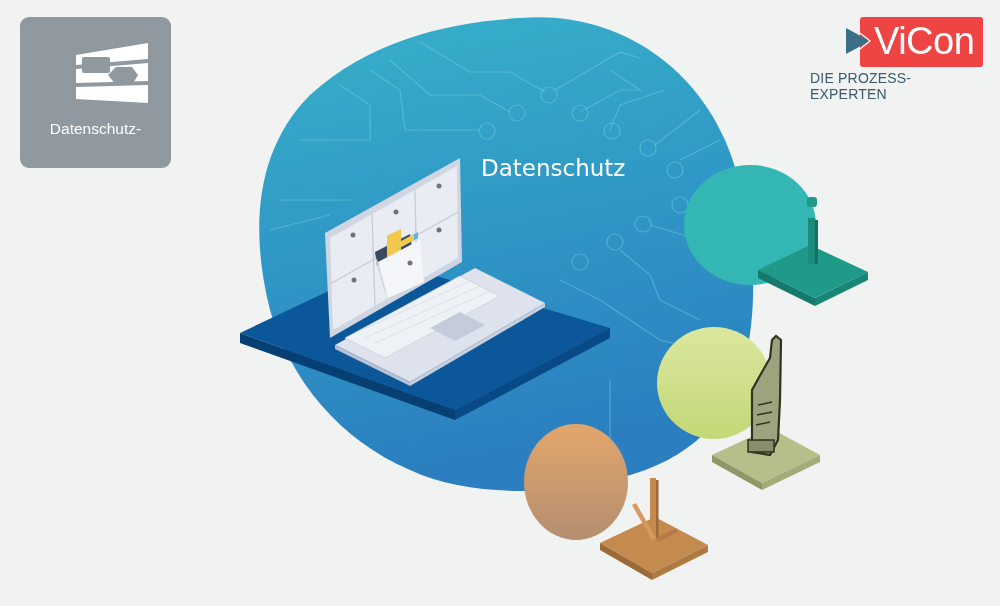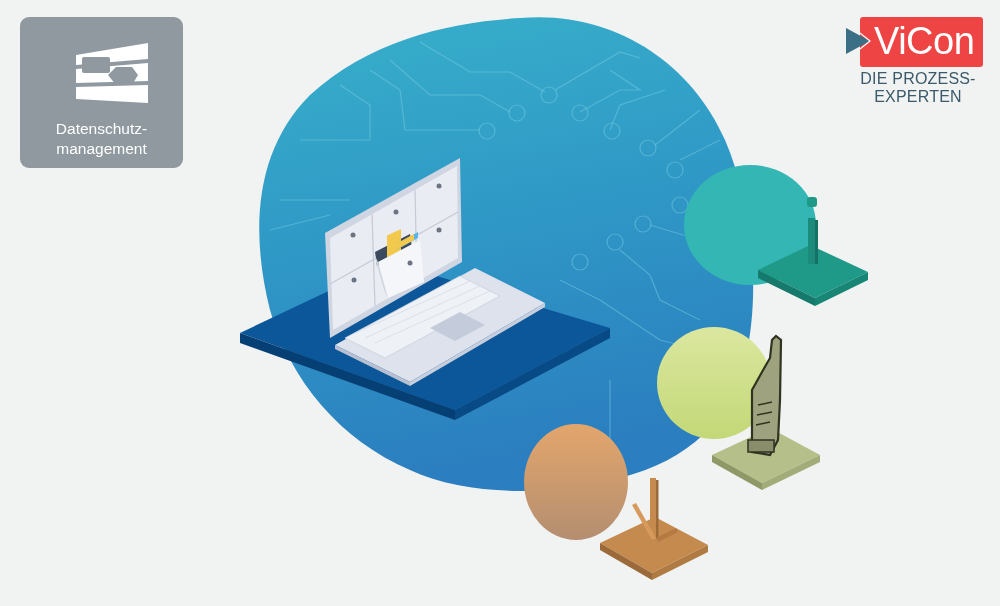--- a/index.html
+++ b/index.html
@@ -1,23 +1,23 @@
 <!DOCTYPE html>
 <html><head>
   <meta charset="utf-8">
   <style>
     html, body { margin:0; padding:0; }
     body { width:1000px; height:606px; background:#f1f2f2; position:relative; overflow:hidden; font-family:"Liberation Sans", sans-serif; }
     .abs { position:absolute; }
     #scene { position:absolute; left:0; top:0; width:1000px; height:606px; }
-    .tile { left:20px; top:17px; width:151px; height:151px; background:#8f999f; border-radius:9px;padding-left:12px; }
+    .tile { left:20px; top:17px; width:151px; height:151px; background:#8f999f; border-radius:9px; }
     .tile-label { position:absolute; left:0; right:0; top:102px; text-align:center; color:#fff; font-size:15.5px; line-height:20px; }
     .vicon-box { left:860px; top:17px; width:123px; height:50px; background:#ef4444; border-radius:3px; }
     .vicon-text { position:absolute; left:14px; top:2px; color:#fff; font-size:38px; line-height:44px; letter-spacing:-0.5px; }
-    .vicon-tag { left:853px; top:70px; width:130px; text-align:center; font-size:16px; color:#3b5a6a; letter-spacing:0.2px; }
+    .vicon-tag { left:810px; top:70px; width:130px; text-align:left; font-size:14px; color:#3b5a6a; letter-spacing:0.2px; }
     .title { left:481px; top:152px; color:#fff; font-size:23px; line-height:32px; font-family:"DejaVu Sans", sans-serif; font-weight:normal; }
   </style>
 </head>
 <body>
 
 <svg id="scene" viewBox="0 0 1000 606">
   <defs>
     <linearGradient id="blobGrad" x1="0" y1="0" x2="0.2" y2="1">
       <stop offset="0" stop-color="#38b0ca"></stop>
       <stop offset="0.5" stop-color="#2f98c6"></stop>
@@ -148,27 +148,27 @@
 <div class="abs tile">
   <svg class="abs" style="left:52px;top:22px" width="80" height="70" viewBox="0 0 80 70">
     <path d="M4,16 L76,4 L76,20 L52,22 L4,26 Z" fill="#fff"></path>
     <path d="M4,30 L76,24 L76,42 L4,44 Z" fill="#fff"></path>
     <path d="M4,48 L76,46 L76,64 L4,60 Z" fill="#fff"></path>
     <rect x="10" y="18" width="28" height="16" fill="#8f999f" rx="2"></rect>
     <path d="M36,36 L44,28 L60,28 L66,36 L60,46 L44,46 Z" fill="#8f999f"></path>
   </svg>
   <div class="tile-label">
     <div>Datenschutz-</div>
-    <div>management</div>
   </div>
 </div>
 
 <div class="abs vicon-box">
   <span class="vicon-text">ViCon</span>
 </div>
 <svg class="abs" style="left:846px;top:28px" width="26" height="26" viewBox="0 0 26 26">
   <path d="M0,0 L24,13 L0,26 Z" fill="#3b6f86"></path>
   <path d="M14,5 L24,13 L14,21" fill="none" stroke="#fff" stroke-width="1.2"></path>
 </svg>
 <div class="abs vicon-tag">DIE PROZESS-EXPERTEN</div>
 
 <div class="abs title">
+  <div>Datenschutz</div>
 </div>
 
 </body></html>

